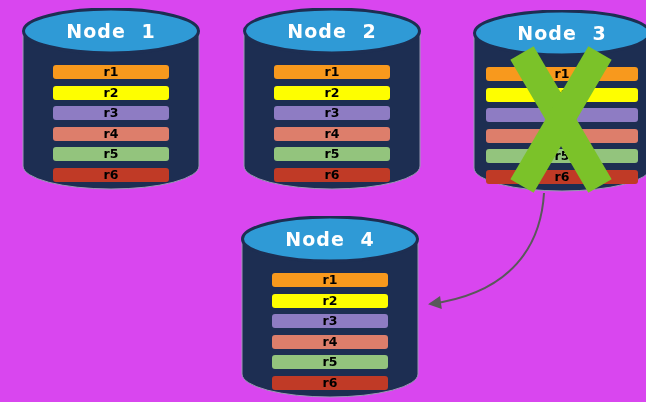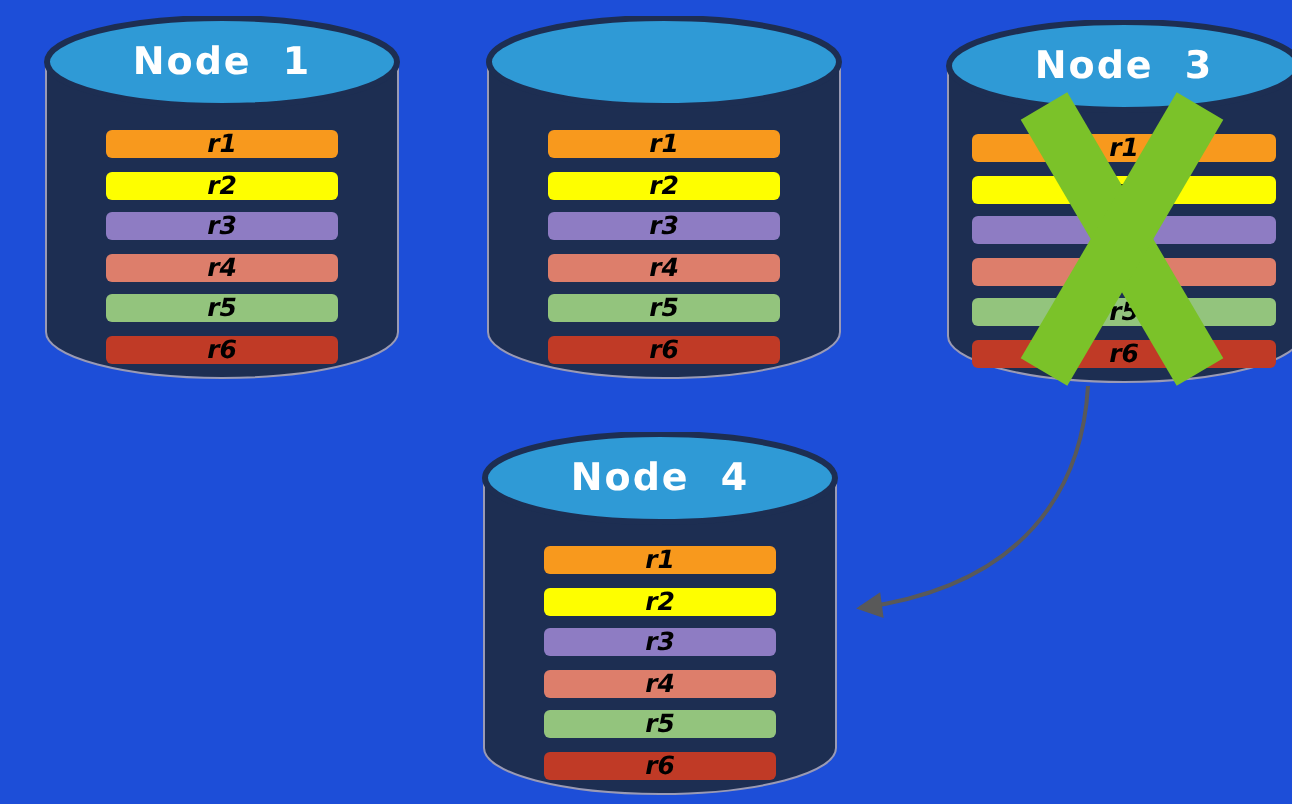--- a/index.html
+++ b/index.html
@@ -44,21 +44,20 @@
   }
   .row {
     height: 14px;
     line-height: 14px;
     margin-bottom: 6.5px;
     border-radius: 3px;
     text-align: center;
     font-weight: bold;
     font-size: 12.5px;
     color: #000;
-    font-style: italic;
   }
   .xmark {
     position: absolute;
     inset: 0;
     width: 100%;
     height: 100%;
   }
   .arrow-layer {
     position: absolute;
     left: 0;
@@ -66,21 +65,21 @@
     pointer-events: none;
   }
   #node1 { left: 22px;  top: 8px; }
   #node2 { left: 243px; top: 8px; }
   #node3 { left: 455px; top: 10px; padding-left: 36px; }
   #node4 { left: 241px; top: 216px; }
 </style>
 </head>
 <body>
 
-<div class="canvas" style="background: #1d4ed8;">
+<div class="canvas" style="background: #d946ef;">
 
   <div class="node" id="node1">
     <svg class="cyl" viewBox="0 0 178 183">
       <path d="M1,23 L1,158 A88,23 0 0 0 177,158 L177,23 Z" stroke-width="1" style="fill: rgb(29, 46, 82); stroke: rgb(154, 154, 180);"></path>
       <ellipse cx="89" cy="23" rx="87.5" ry="22" stroke-width="3" style="fill: rgb(47, 154, 214); stroke: rgb(29, 46, 82);"></ellipse>
     </svg>
     <div class="node-label" style="color: rgb(255, 255, 255);">Node 1</div>
     <div class="rows">
       <div class="row" style="background: rgb(248, 153, 29); color: rgb(0, 0, 0);">r1</div>
       <div class="row" style="background: rgb(254, 254, 0); color: rgb(0, 0, 0);">r2</div>
@@ -89,20 +88,21 @@
       <div class="row" style="background: rgb(147, 196, 125); color: rgb(0, 0, 0);">r5</div>
       <div class="row" style="background: rgb(192, 58, 38); color: rgb(0, 0, 0);">r6</div>
     </div>
   </div>
 
   <div class="node" id="node2">
     <svg class="cyl" viewBox="0 0 178 183">
       <path d="M1,23 L1,158 A88,23 0 0 0 177,158 L177,23 Z" stroke-width="1" style="fill: rgb(29, 46, 82); stroke: rgb(154, 154, 180);"></path>
       <ellipse cx="89" cy="23" rx="87.5" ry="22" stroke-width="3" style="fill: rgb(47, 154, 214); stroke: rgb(29, 46, 82);"></ellipse>
     </svg>
+    <div class="node-label" style="color: rgb(255, 255, 255);">Node 2</div>
     <div class="rows">
       <div class="row" style="background: rgb(248, 153, 29); color: rgb(0, 0, 0);">r1</div>
       <div class="row" style="background: rgb(254, 254, 0); color: rgb(0, 0, 0);">r2</div>
       <div class="row" style="background: rgb(142, 124, 195); color: rgb(0, 0, 0);">r3</div>
       <div class="row" style="background: rgb(221, 126, 107); color: rgb(0, 0, 0);">r4</div>
       <div class="row" style="background: rgb(147, 196, 125); color: rgb(0, 0, 0);">r5</div>
       <div class="row" style="background: rgb(192, 58, 38); color: rgb(0, 0, 0);">r6</div>
     </div>
   </div>
 

